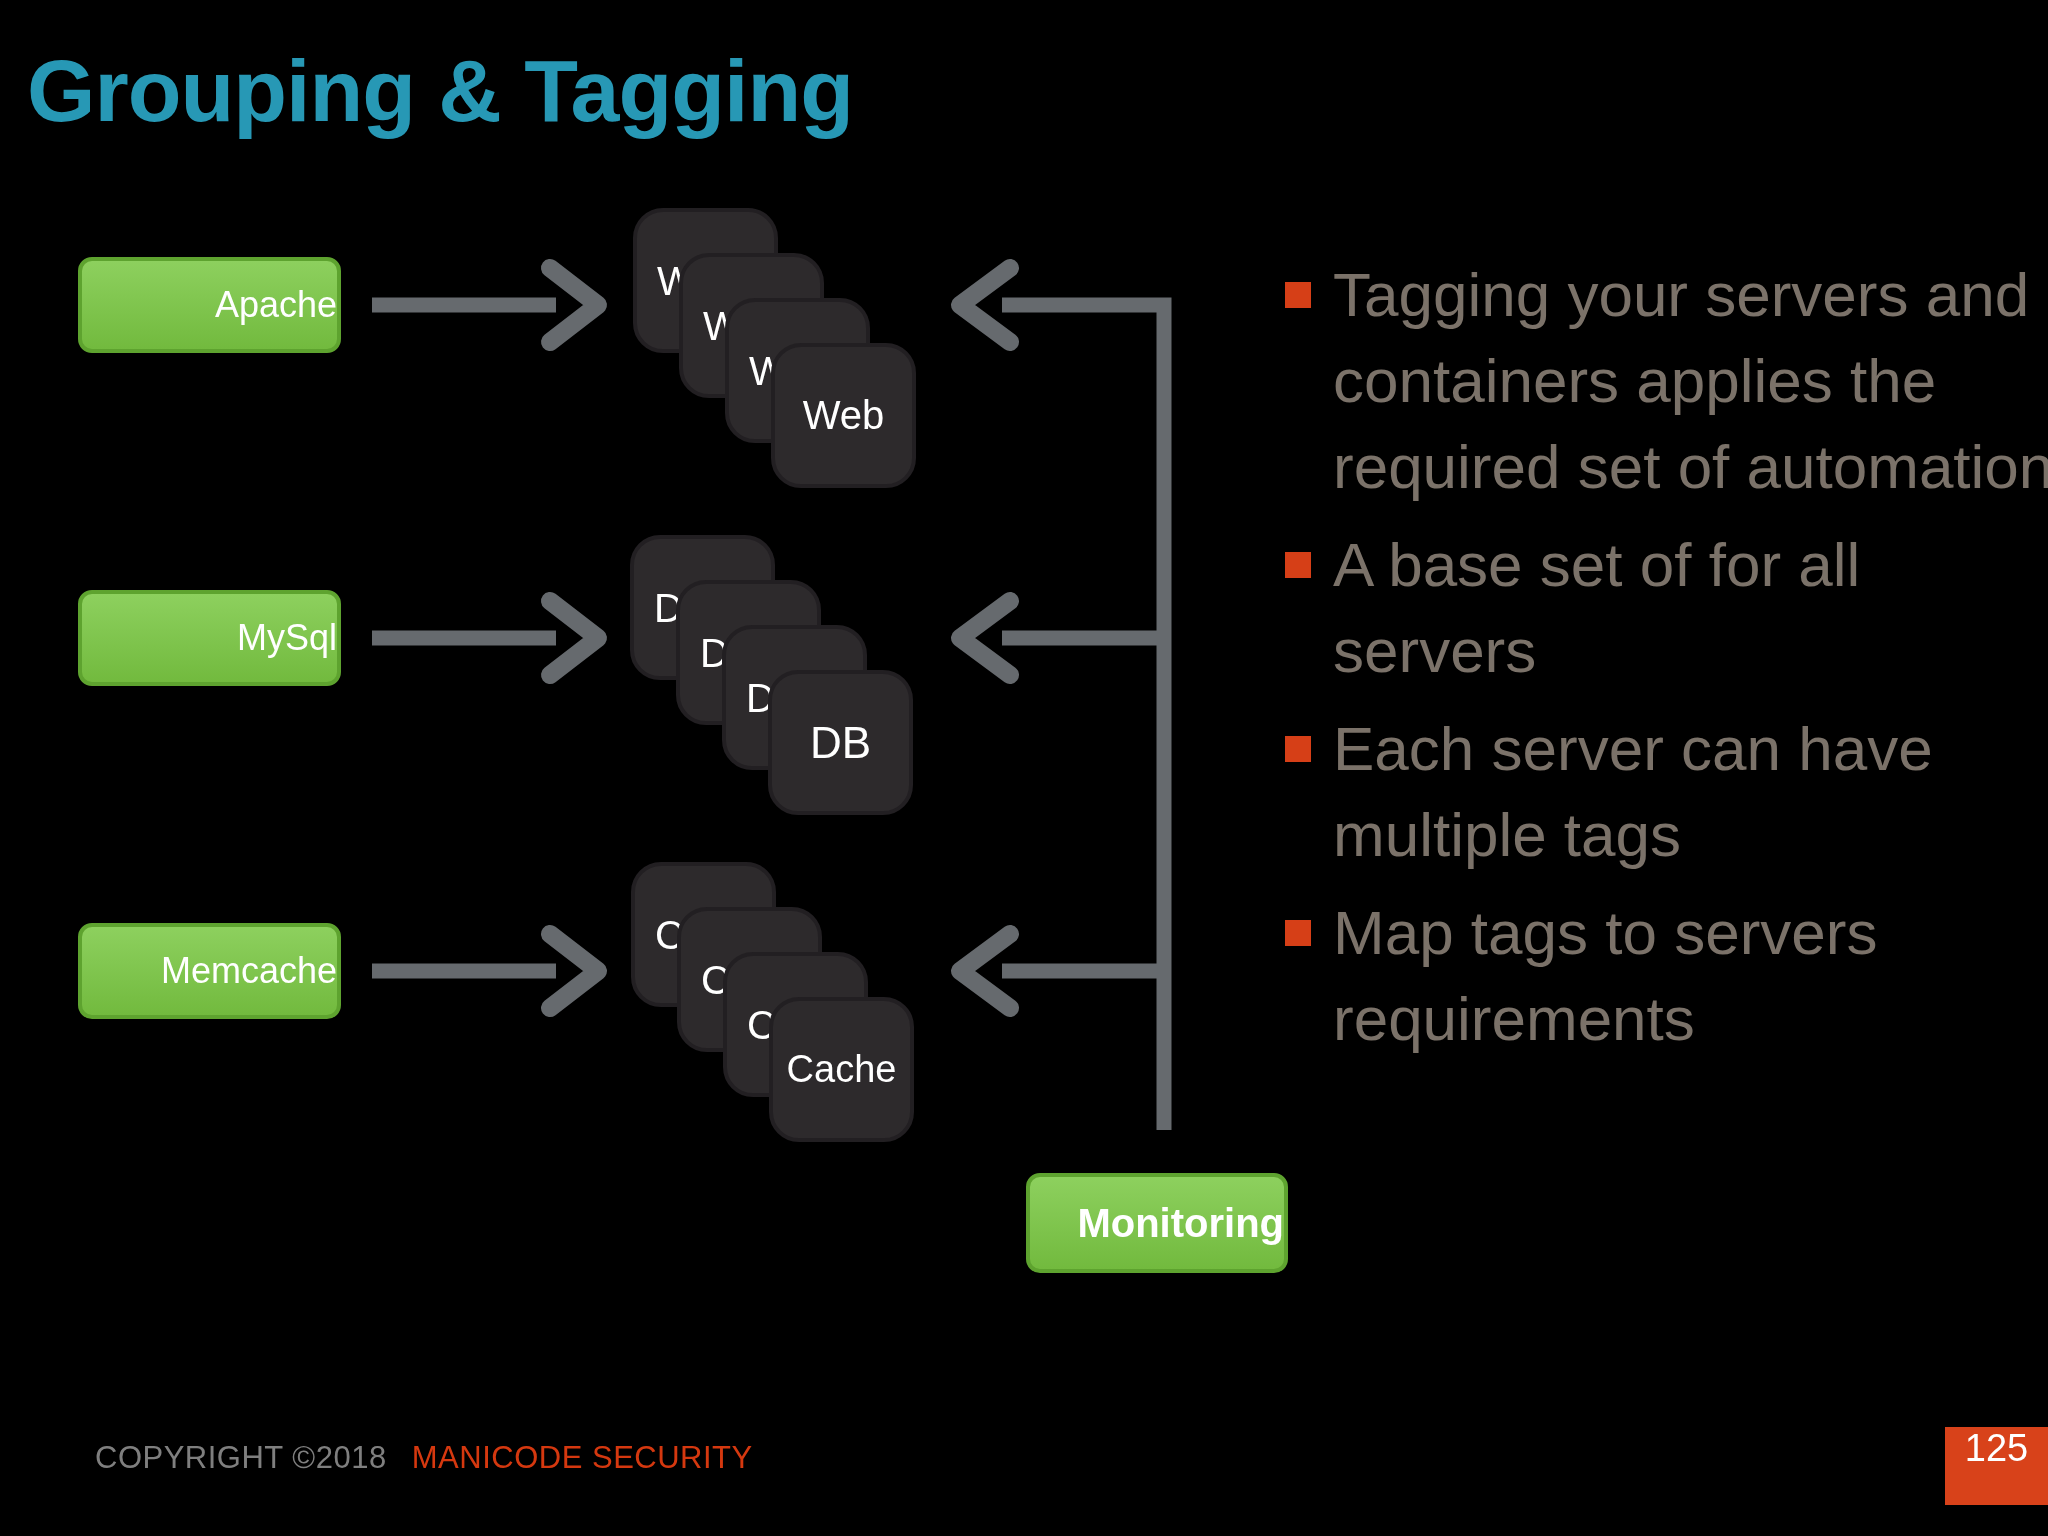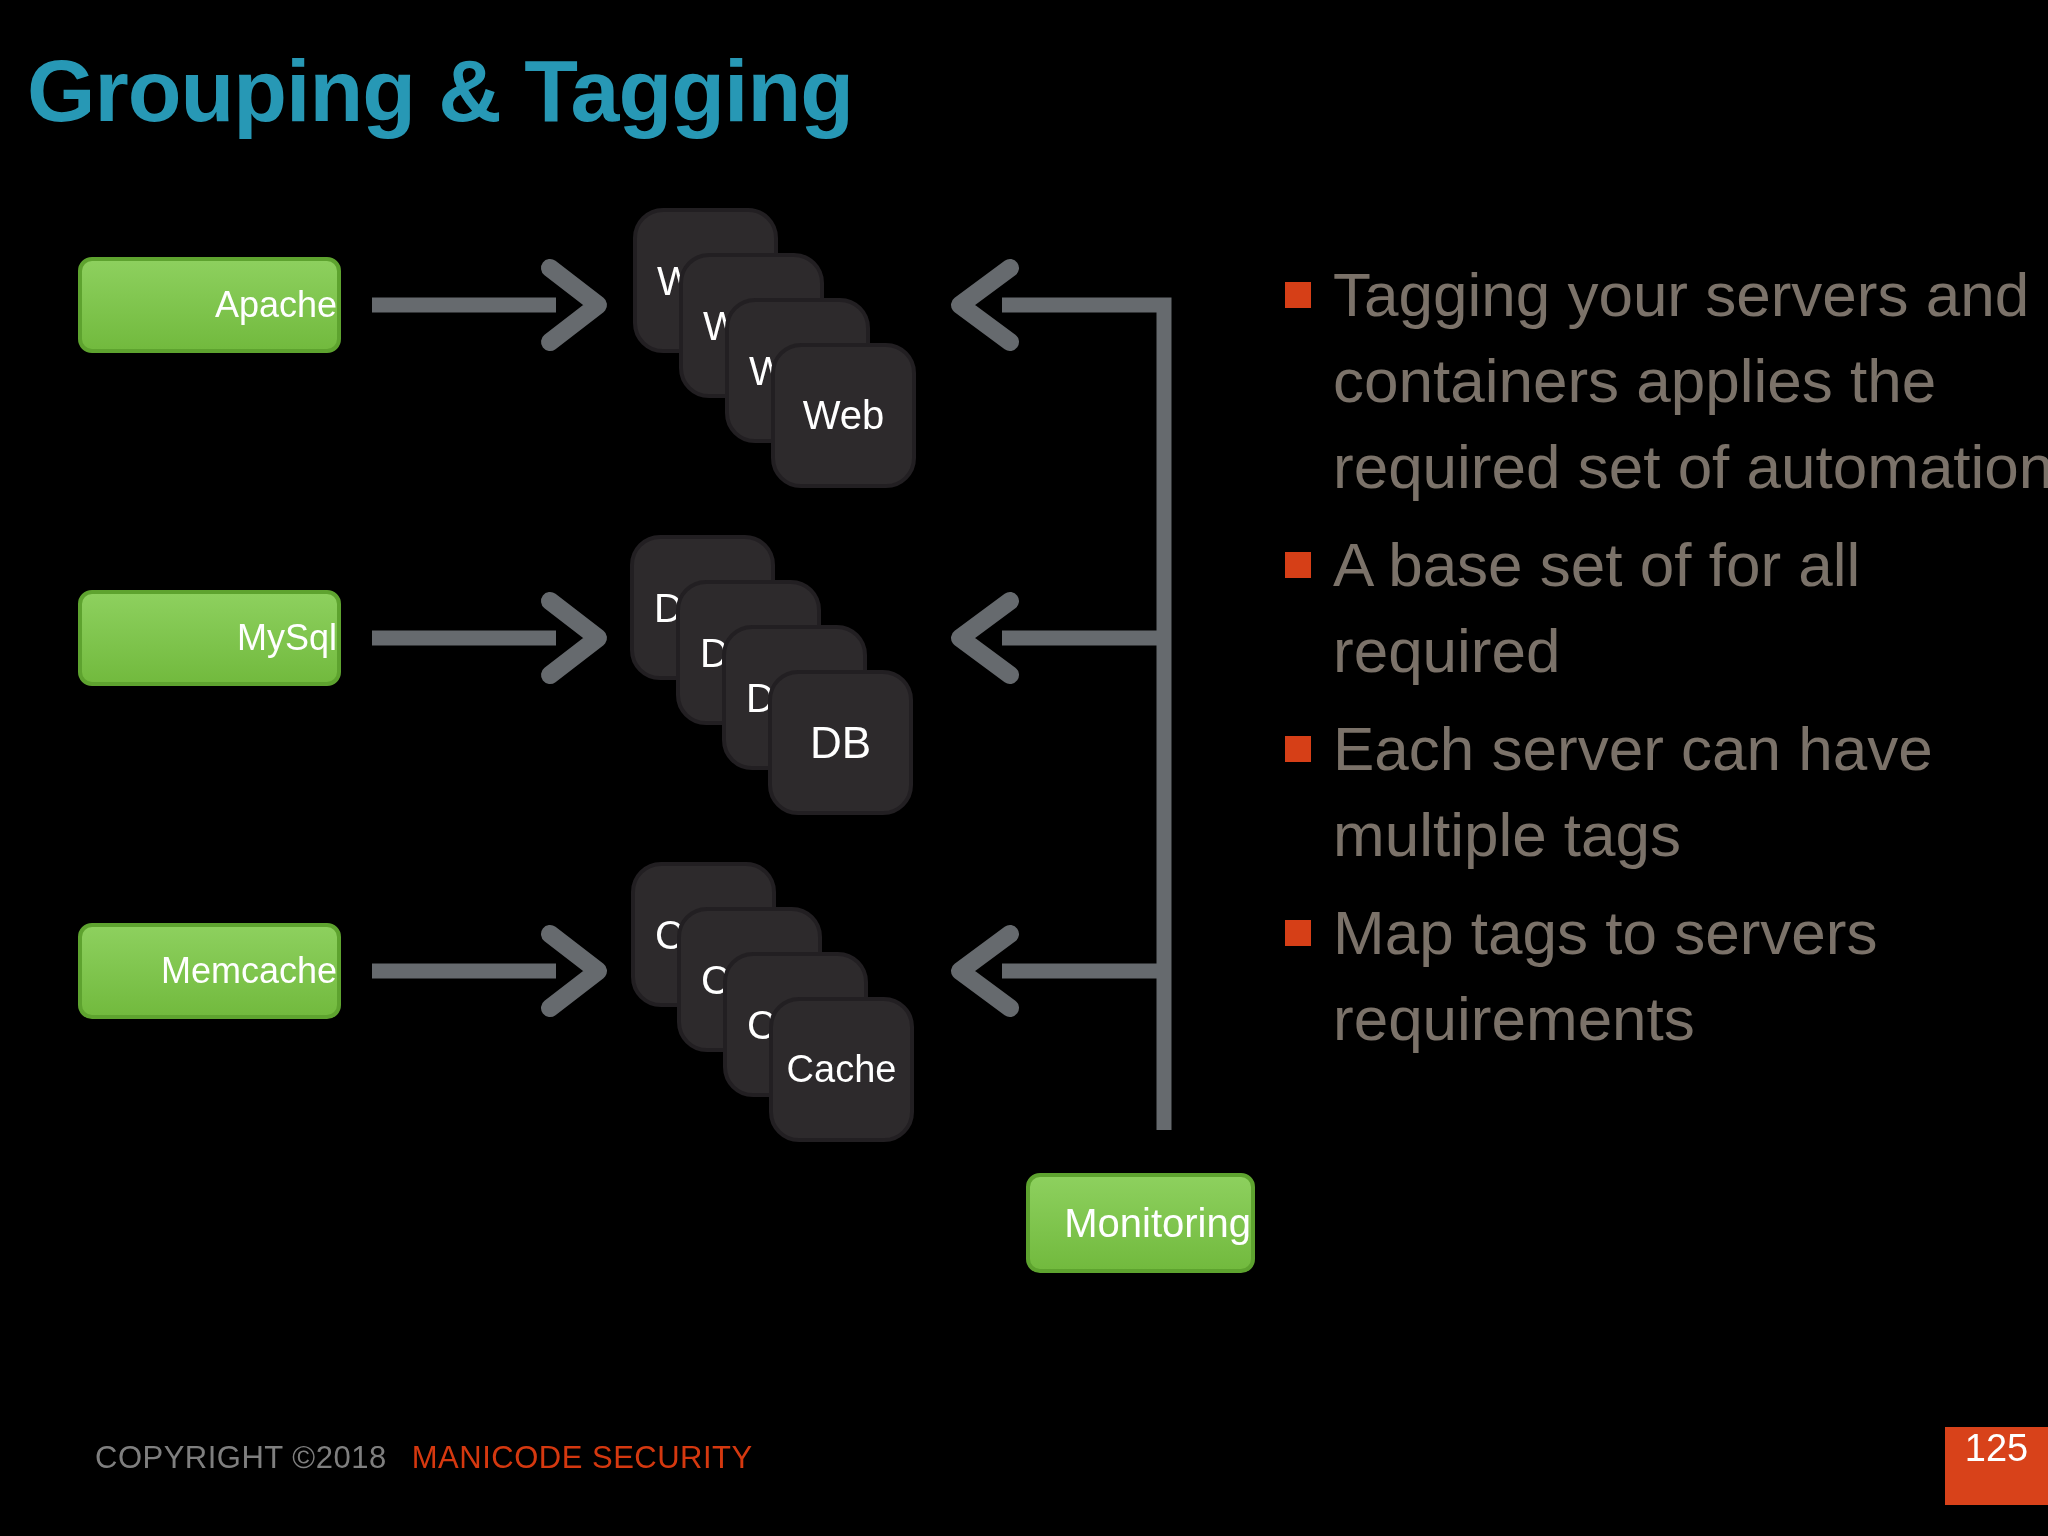--- a/index.html
+++ b/index.html
@@ -17,21 +17,21 @@
     position:absolute; width:263px; height:96px; box-sizing:border-box;
     background:linear-gradient(#8dd05e,#72ba3e);
     border:4px solid #5ea32f; border-radius:14px;
     display:flex; align-items:center; justify-content:flex-end;
     color:#ffffff; font-size:36px;
   }
   .group-apache   { left:78px;  top:257px; }
   .group-mysql    { left:78px;  top:590px; }
   .group-memcache { left:78px;  top:923px; }
   .group-monitoring {
-    left:1026px; top:1173px; width:229px; height:100px; font-size:40px;
+    left:1026px; top:1173px; width:262px; height:100px; font-size:40px;font-weight:bold;
   }
   
   .card {
     position:absolute; width:145px; height:145px; box-sizing:border-box;
     background:#2d2a2c; border:4px solid #221f22; border-radius:30px;
     color:#ffffff; font-size:40px;
   }
   .card .lbl { position:absolute; left:20px; top:50%; transform:translateY(-50%); white-space:nowrap; }
   .card.front { display:flex; align-items:center; justify-content:center; }
   .card.front .lbl { position:static; transform:none; }
@@ -150,21 +150,21 @@
     <span>Monitoring</span>
   </div>
 
   <ul class="bullets">
     <li>
       <span class="sq"></span>
       <span>Tagging your servers and containers applies the required set of automation</span>
     </li>
     <li>
       <span class="sq"></span>
-      <span>A base set of for all required</span>
+      <span>A base set of for all servers</span>
     </li>
     <li>
       <span class="sq"></span>
       <span>Each server can have multiple tags</span>
     </li>
     <li>
       <span class="sq"></span>
       <span>Map tags to servers requirements</span>
     </li>
   </ul>

